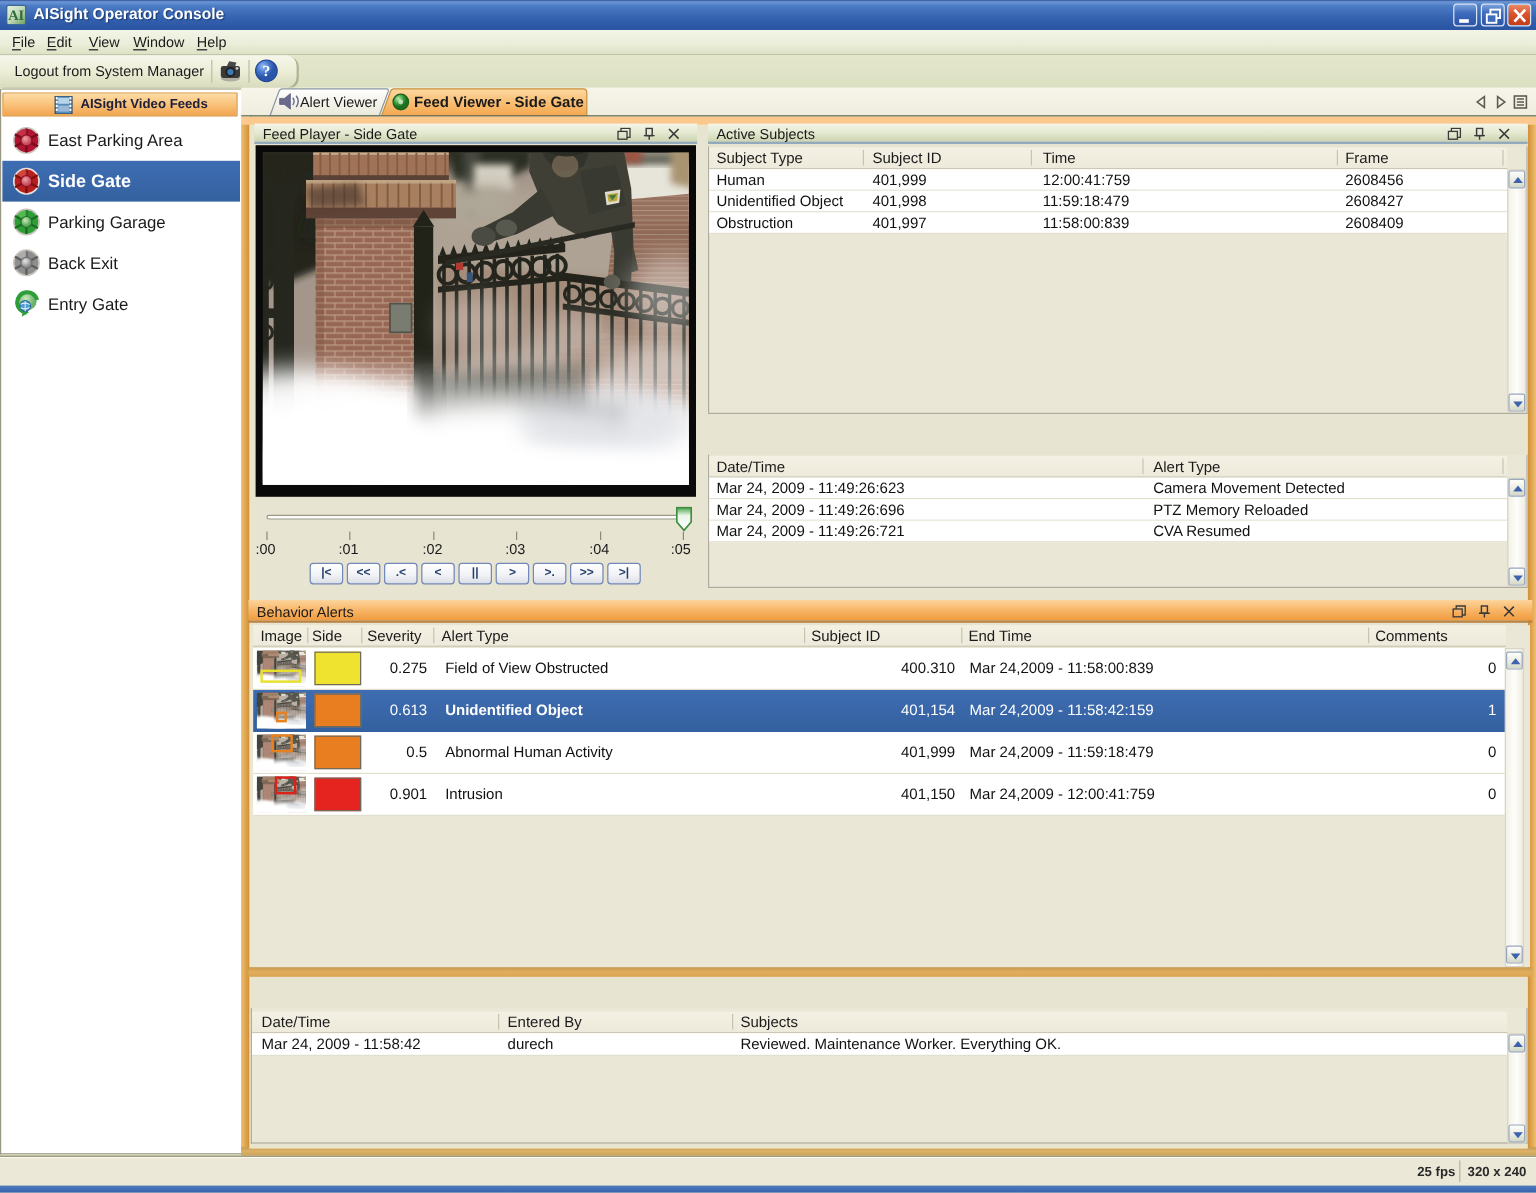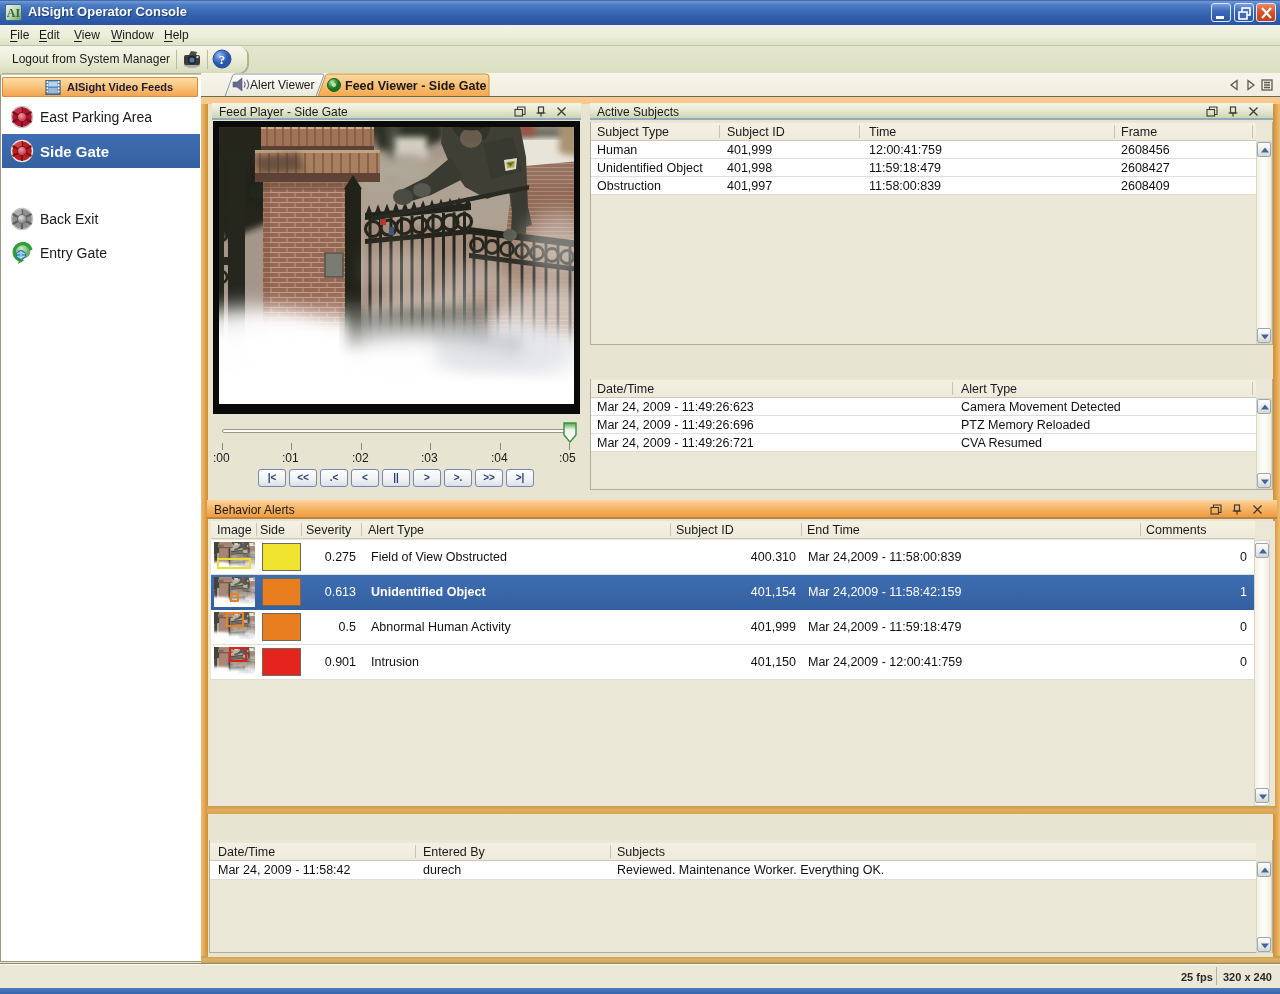--- a/index.html
+++ b/index.html
@@ -180,20 +180,26 @@
     <svg width="24" height="24" viewBox="0 0 24 24">
         <use href="#wheelred"></use>
       </svg>
     <span class="txt">East Parking Area</span>
   </div>
   <div class="sbitem sel" style="top:59px">
     <svg width="24" height="24" viewBox="0 0 24 24">
         <use href="#wheelred2"></use>
       </svg>
     <span class="txt">Side Gate</span>
+  </div>
+  <div class="sbitem" style="top:93px">
+    <svg width="24" height="24" viewBox="0 0 24 24">
+        <use href="#wheelgreen"></use>
+      </svg>
+    <span class="txt">Parking Garage</span>
   </div>
   <div class="sbitem" style="top:127px">
     <svg width="24" height="24" viewBox="0 0 24 24">
         <use href="#wheelgray"></use>
       </svg>
     <span class="txt">Back Exit</span>
   </div>
   <div class="sbitem" style="top:161px">
     <svg width="24" height="24" viewBox="0 0 24 24">
         <use href="#entrygate"></use>

